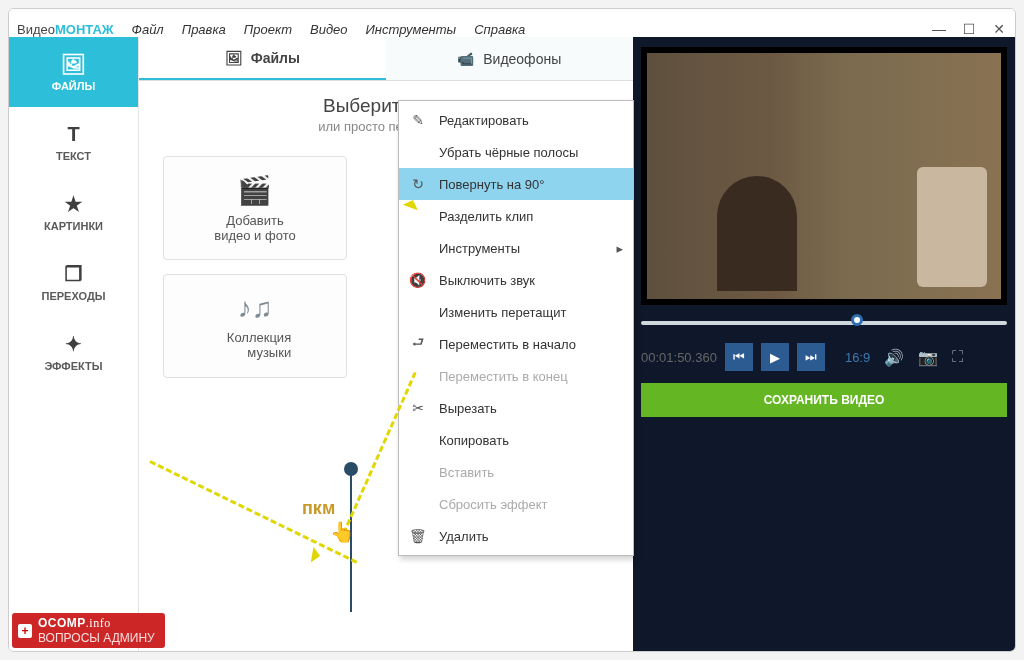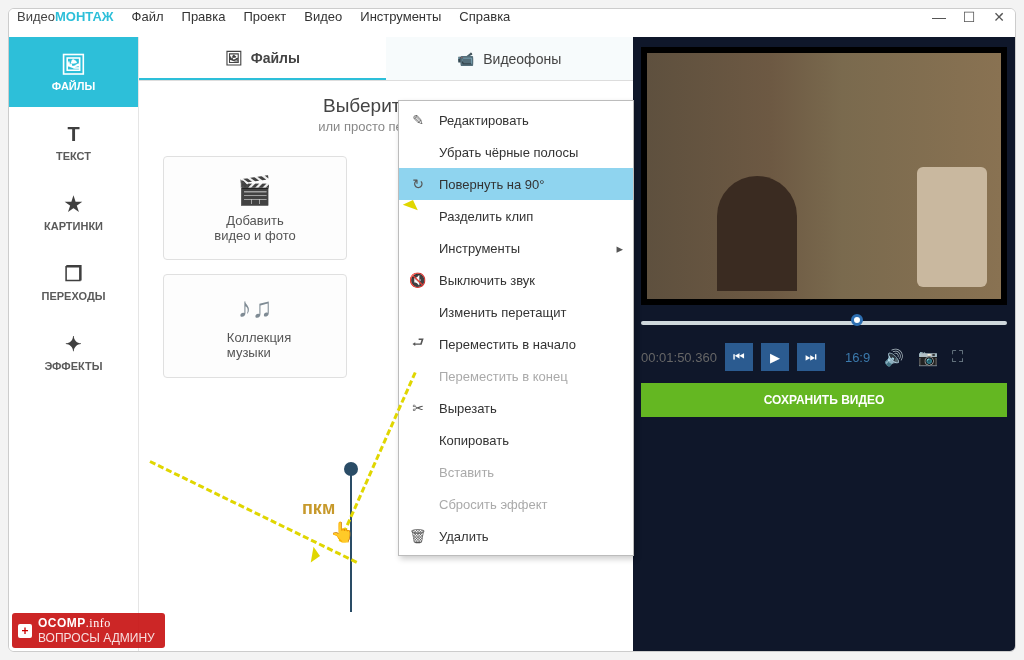--- a/index.html
+++ b/index.html
@@ -1,21 +1,21 @@
 <!DOCTYPE html>
 <html><head>
 <meta charset="utf-8">
 <style>
 * { margin: 0; padding: 0; box-sizing: border-box; font-family: Arial, sans-serif; }
 body { width: 1024px; height: 660px; background: #f3f3f3; position: relative; overflow: hidden; }
 .app-window { width: 1008px; height: 644px; margin: 8px; background: #fff; border: 1px solid #ccc; border-radius: 6px; position: relative; overflow: hidden; }
-.titlebar { height: 28px; background: #fff; display: flex; align-items: flex-start; padding: 0 8px; font-size: 13px; }
+.titlebar { height: 28px; background: #fff; display: flex; align-items: flex-end; padding: 0 8px; font-size: 13px; }
 .titlebar .app-name-a { color: #444; }
 .titlebar .app-name-b { color: #2dbfd9; font-weight: bold; }
-.menubar { display: flex; gap: 18px; margin-left: 18px; color: #333; }
+.menubar { display: flex; gap: 18px; margin-left: 18px; color: #333; font-style: italic; }
 .menubar span { cursor: default; }
 .win-buttons { margin-left: auto; display: flex; gap: 14px; color: #555; font-size: 14px; }
 .win-buttons span { width: 16px; text-align: center; }
 .main { display: flex; height: calc(100% - 28px); }
 .left-col { width: 130px; background: #fff; border-right: 1px solid #e5e5e5; }
 .lcat { height: 70px; display: flex; flex-direction: column; align-items: center; justify-content: center; gap: 4px; font-size: 11px; font-weight: bold; color: #5a5a5a; cursor: pointer; }
 .lcat.active { background: #2dbfd9; color: #fff; }
 .lcat .icon { font-size: 20px; color: #3f3f3f; }
 .lcat.active .icon { color: #fff; }
 .center { flex: 1; display: flex; flex-direction: column; }
@@ -123,21 +123,21 @@
         <div class="add-cards">
           <div class="add-card">
               <span class="icon">🎬</span>
               <span style="white-space:pre-line;text-align:center;">Добавить
 видео и фото</span>
             </div>
         </div>
         <div class="add-cards" style="margin-top:14px;">
           <div class="add-card">
               <span class="icon">♪♫</span>
-              <span style="white-space:pre-line;text-align:left;margin-left:8px;">Коллекция
+              <span style="white-space:pre-line;text-align:right;margin-left:8px;">Коллекция
 музыки</span>
             </div>
         </div>
       </div>
     </div>
 
     <div class="right-col">
       <div class="preview">
           <div class="still"></div>
         </div>

